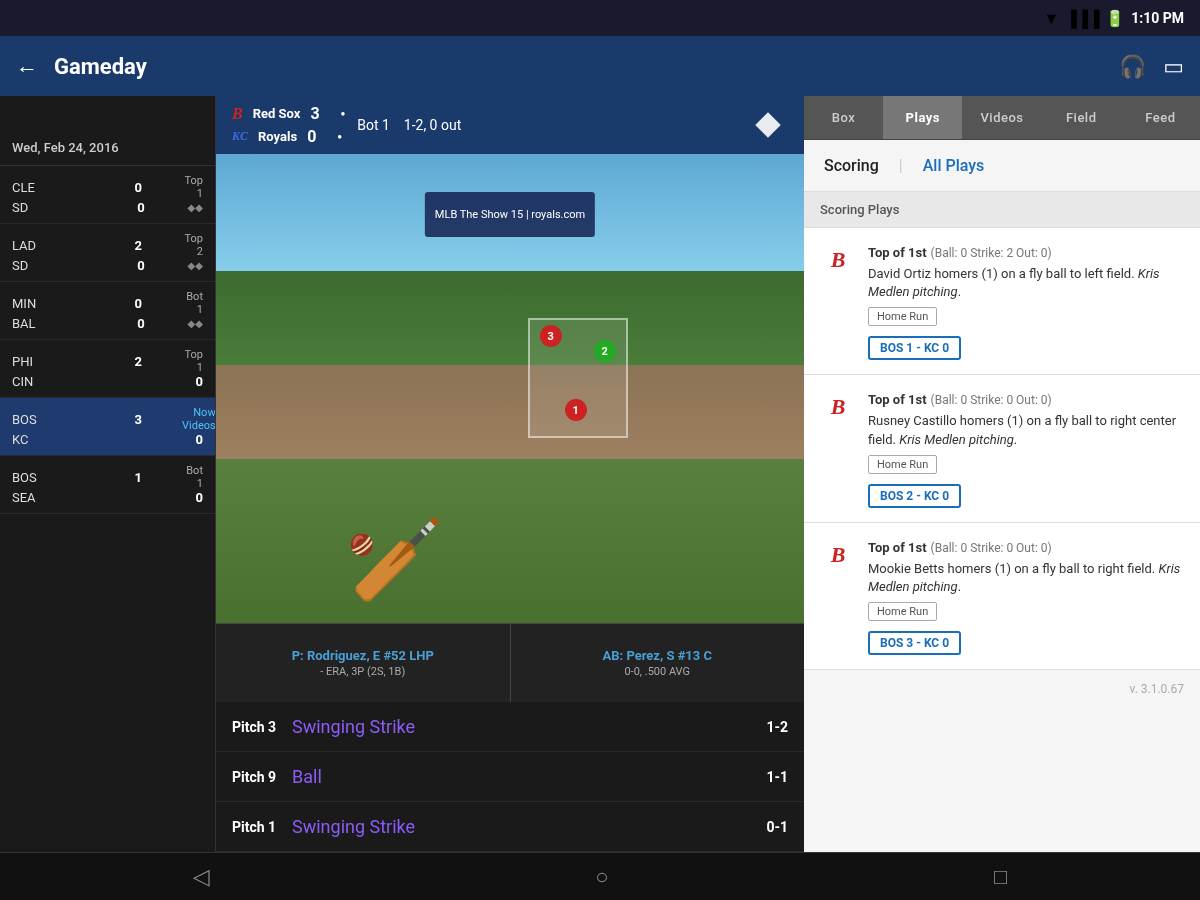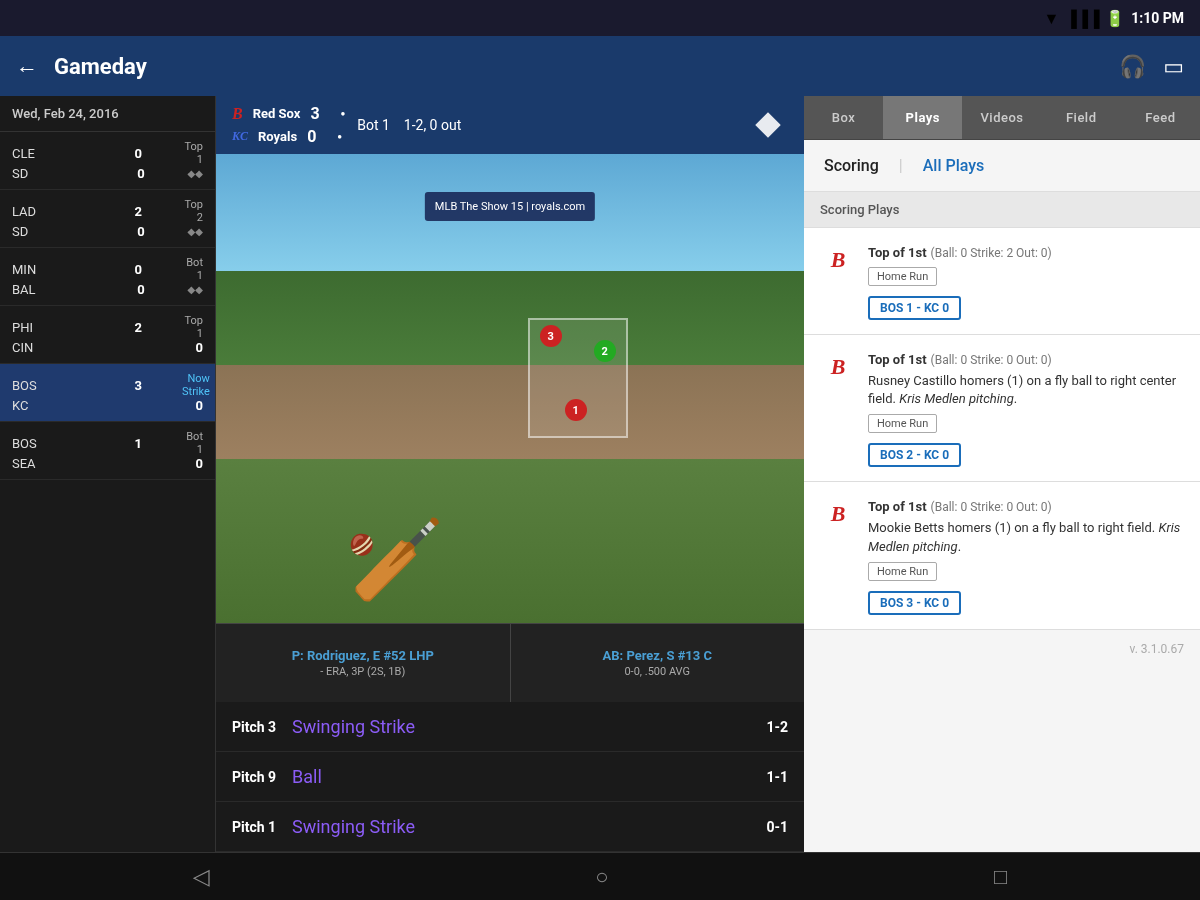--- a/index.html
+++ b/index.html
@@ -29,20 +29,21 @@
 
     
     .sidebar {
       width: 216px; background: #1a1a1a;
       display: flex; flex-direction: column; overflow-y: auto;
       border-right: 1px solid #333;
     }
     .sidebar-header {
       padding: 10px 12px; color: #ccc; font-size: 13px; font-weight: 500;
       border-bottom: 1px solid #333;
+      margin-top: 34px;
     }
     .game-item {
       padding: 8px 12px; border-bottom: 1px solid #2a2a2a;
       cursor: pointer;
     }
     .game-item.active { background: #1f3a6e; }
     .game-row { display: flex; align-items: center; justify-content: space-between; gap: 40px; }
     .team-name { color: #ddd; font-size: 13px; min-width: 70px; }
     .team-score { color: #fff; font-size: 13px; font-weight: bold; min-width: 20px; text-align: right; }
     .game-status { color: #aaa; font-size: 11px; text-align: right; }
@@ -264,21 +265,21 @@
       <div class="game-row">
         <span class="team-name">CIN</span>
         <span class="team-score">0</span>
       </div>
     </div>
 
     <div class="game-item active">
       <div class="game-row">
         <span class="team-name">BOS</span>
         <span class="team-score">3</span>
-        <span class="game-status" style="color:#4fc3f7;">Now Strike</span>
+        <span class="game-status" style="color:#4fc3f7;">Now Videos</span>
       </div>
       <div class="game-row">
         <span class="team-name">KC</span>
         <span class="team-score">0</span>
       </div>
     </div>
 
     <div class="game-item">
       <div class="game-row">
         <span class="team-name">BOS</span>
@@ -320,21 +321,21 @@
           <div style="width:18px; height:18px; background:#fff; transform:rotate(45deg); opacity:0.9;"></div>
         </div>
       </div>
     </div>
 
     <div class="game-field">
       <div class="field-bg">
 
         <div style="position:absolute; left:22%; bottom:5%; font-size:80px; line-height:1; color:#1a3a70; opacity:0.85;">🏏</div>
 
-        <div style="position:absolute; top:8%; left:50%; transform:translateX(-50%); background:rgba(0,0,50,0.7); color:#fff; font-size:11px; padding:8px 10px; border-radius:3px; white-space:nowrap;">
+        <div style="position:absolute; top:8%; left:50%; transform:translateX(-50%); background:rgba(0,0,50,0.7); color:#fff; font-size:11px; padding:16px 10px; border-radius:3px; white-space:nowrap;">
           MLB The Show 15 | royals.com
         </div>
 
         <div class="pitch-zone">
           <div class="pitch-dot pitch-dot-1">1</div>
           <div class="pitch-dot pitch-dot-2">2</div>
           <div class="pitch-dot pitch-dot-3">3</div>
         </div>
       </div>
     </div>
@@ -391,20 +392,23 @@
 
       <div class="play-item">
         <div class="play-logo">
           <span class="bos-logo">B</span>
         </div>
         <div class="play-details">
           <div>
             <span style="font-weight:bold; color:#333; font-size:13px;">Top of 1st</span>
             <span style="color:#777; font-size:12px;"> (Ball: 0 Strike: 2 Out: 0)</span>
           </div>
+          <div class="play-desc">
+            David Ortiz homers (1) on a fly ball to left field. <em>Kris Medlen pitching</em>.
+          </div>
           <div>
             <span class="play-tag">Home Run</span>
           </div>
           <div>
             <span class="play-score">BOS 1 - KC 0</span>
           </div>
         </div>
       </div>
 
       <div class="play-item">

